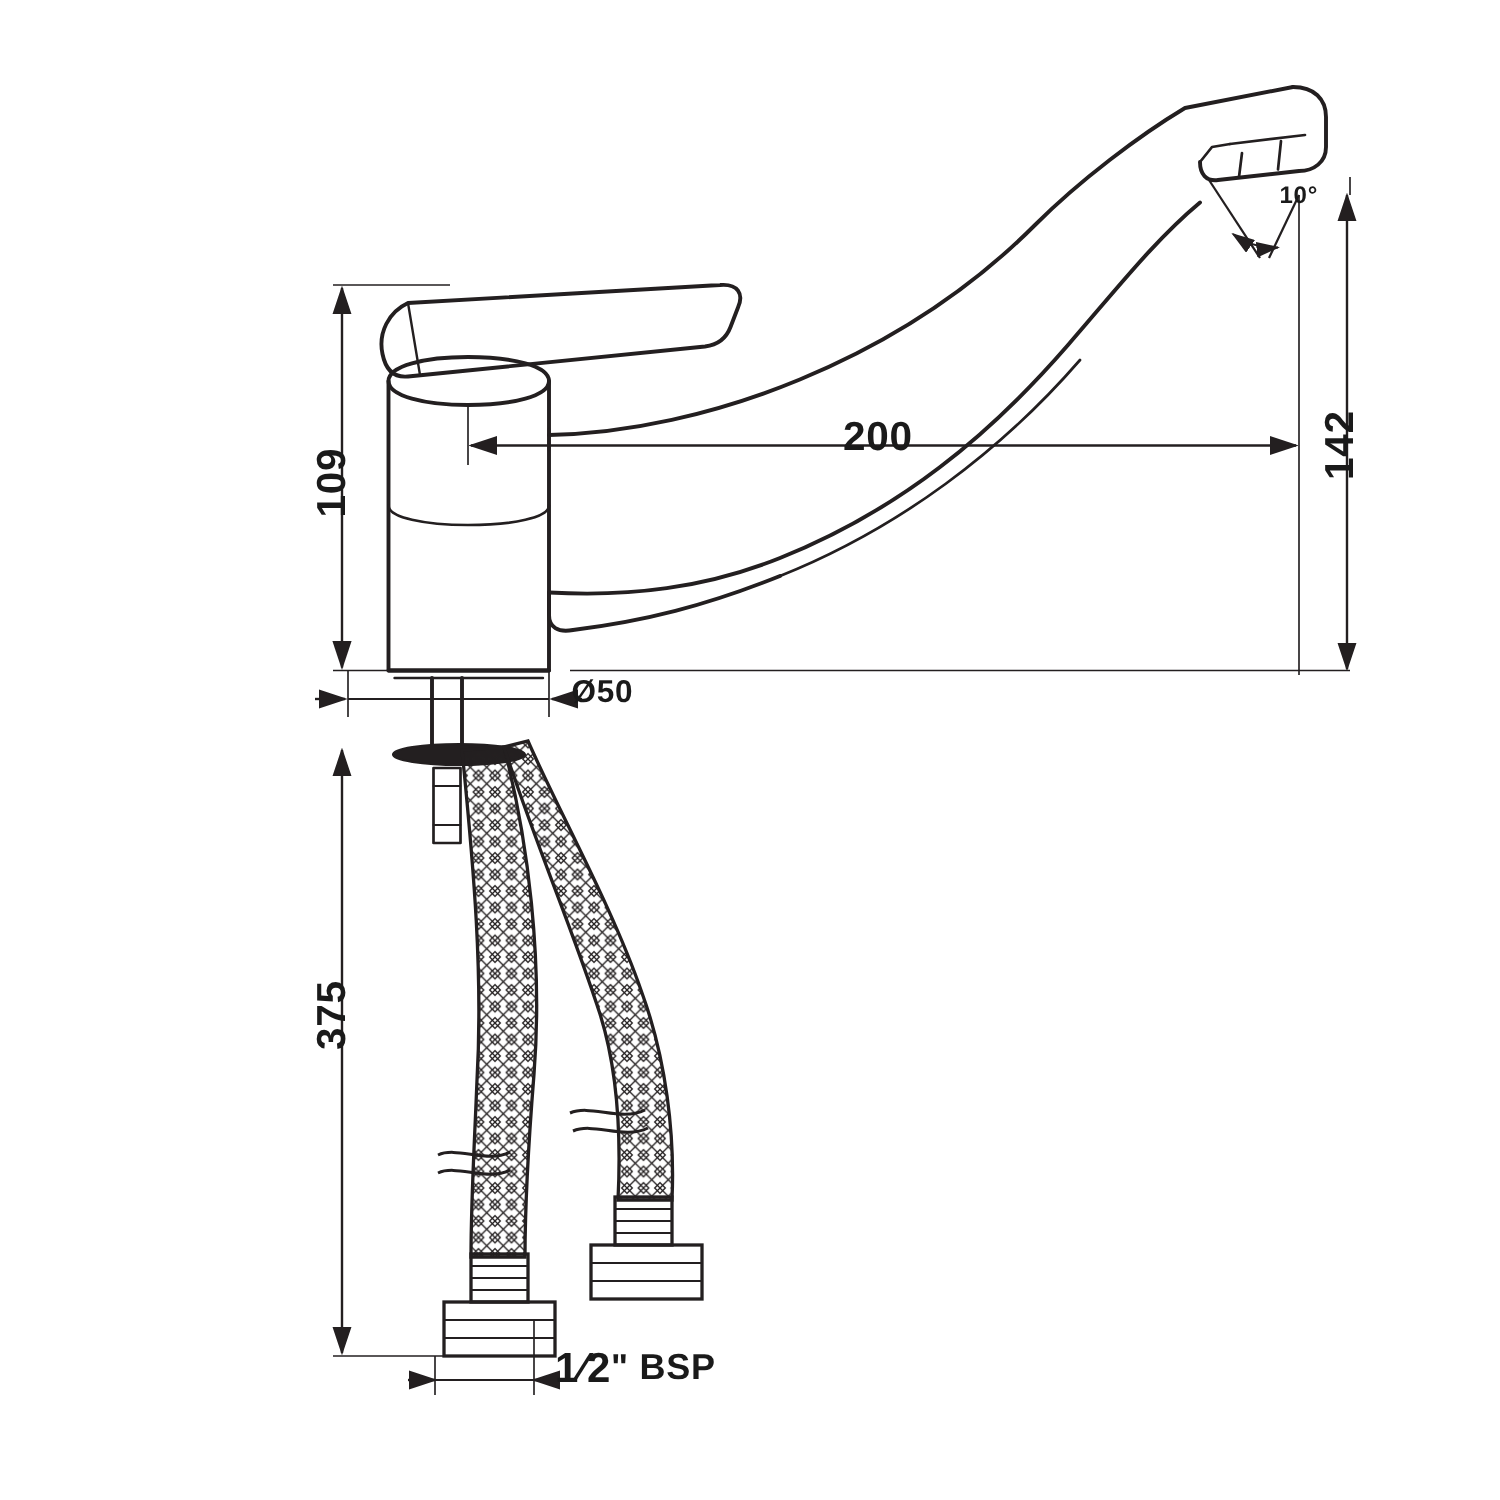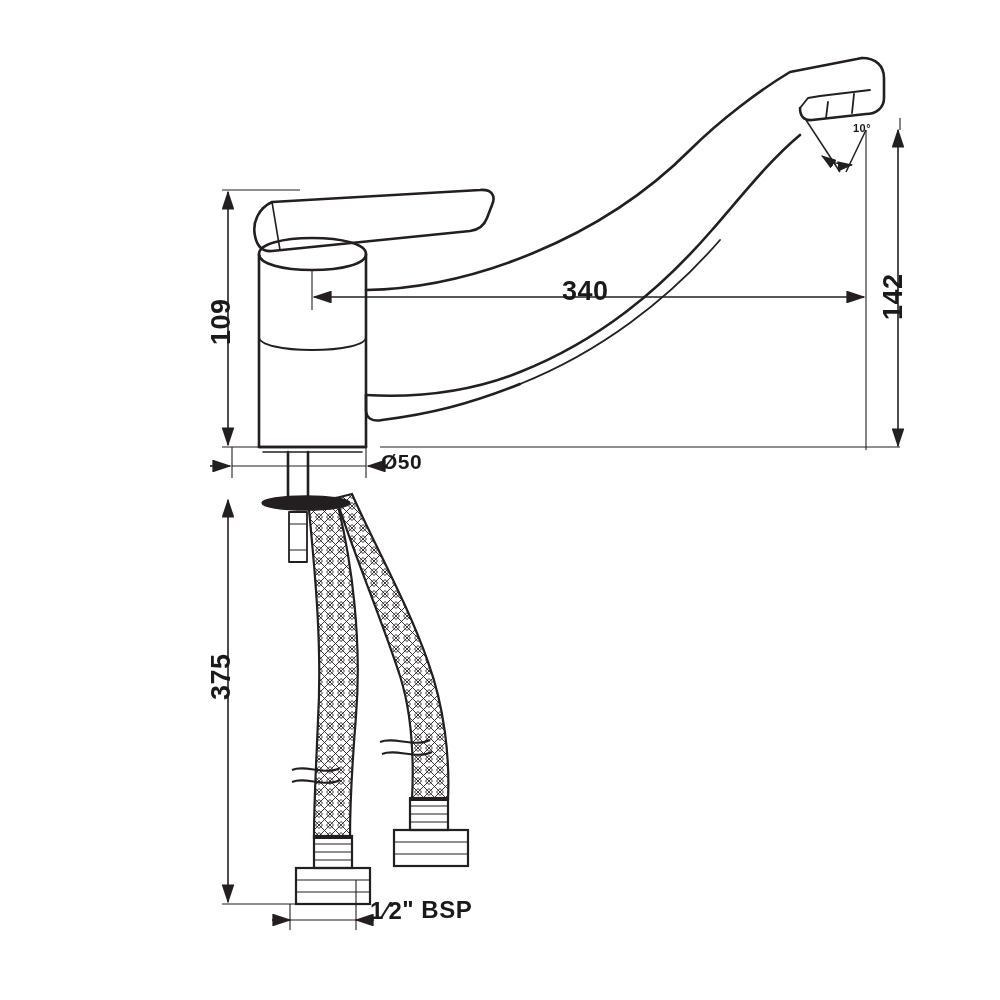--- a/index.html
+++ b/index.html
@@ -37,25 +37,25 @@
   .dim-label.rot {
     transform: rotate(-90deg);
     transform-origin: left top;
   }
   .lbl-109 { font-size: 27px; left: 206px; top: 345px; }
   .lbl-375 { font-size: 27px; left: 206px; top: 700px; }
   .lbl-230 { font-size: 27px; left: 562px; top: 276px; }
   .lbl-142 { font-size: 27px; left: 878px; top: 320px; }
   .lbl-d50 { font-size: 21px; left: 381px; top: 450px; }
   .lbl-bsp { font-size: 24px; left: 370px; top: 896px; }
-  .lbl-ang { font-size: 11px; left: 853px; top: 122px; }
+  .lbl-ang { font-size: 16px; left: 853px; top: 122px; }
   .frac {
     display: inline-block;
     vertical-align: -0.06em;
-    font-size: 24px;
+    font-size: 28px;
   }
 </style>
 </head>
 <body>
 
 <div id="drawing-root">
 
   <svg class="tech-drawing" viewBox="0 0 1000 1000">
     <defs>
       <pattern id="mesh" width="11" height="11" patternUnits="userSpaceOnUse" patternTransform="rotate(0)">
@@ -185,21 +185,21 @@
       <g stroke-width="1.5">
         <path d="M 806 120 L 840 172"></path>
         <path d="M 866 130 L 846 172"></path>
         <path d="M 822 156 C 832 163 842 166 852 165" stroke-width="1.3" marker-start="url(#arrTail)" marker-end="url(#arrHead)"></path>
       </g>
     </g>
   </svg>
 
   <div class="dim-label rot lbl-109">109</div>
   <div class="dim-label rot lbl-375">375</div>
-  <div class="dim-label lbl-230">340</div>
+  <div class="dim-label lbl-230">200</div>
   <div class="dim-label rot lbl-142">142</div>
   <div class="dim-label lbl-d50">Ø50</div>
   <div class="dim-label lbl-ang">10°</div>
 
   <div class="dim-label lbl-bsp">
     <span class="frac">
       <span>1</span><span>⁄</span><span>2</span>
     </span><span>"</span>&nbsp;<span>BSP</span>
   </div>
 

